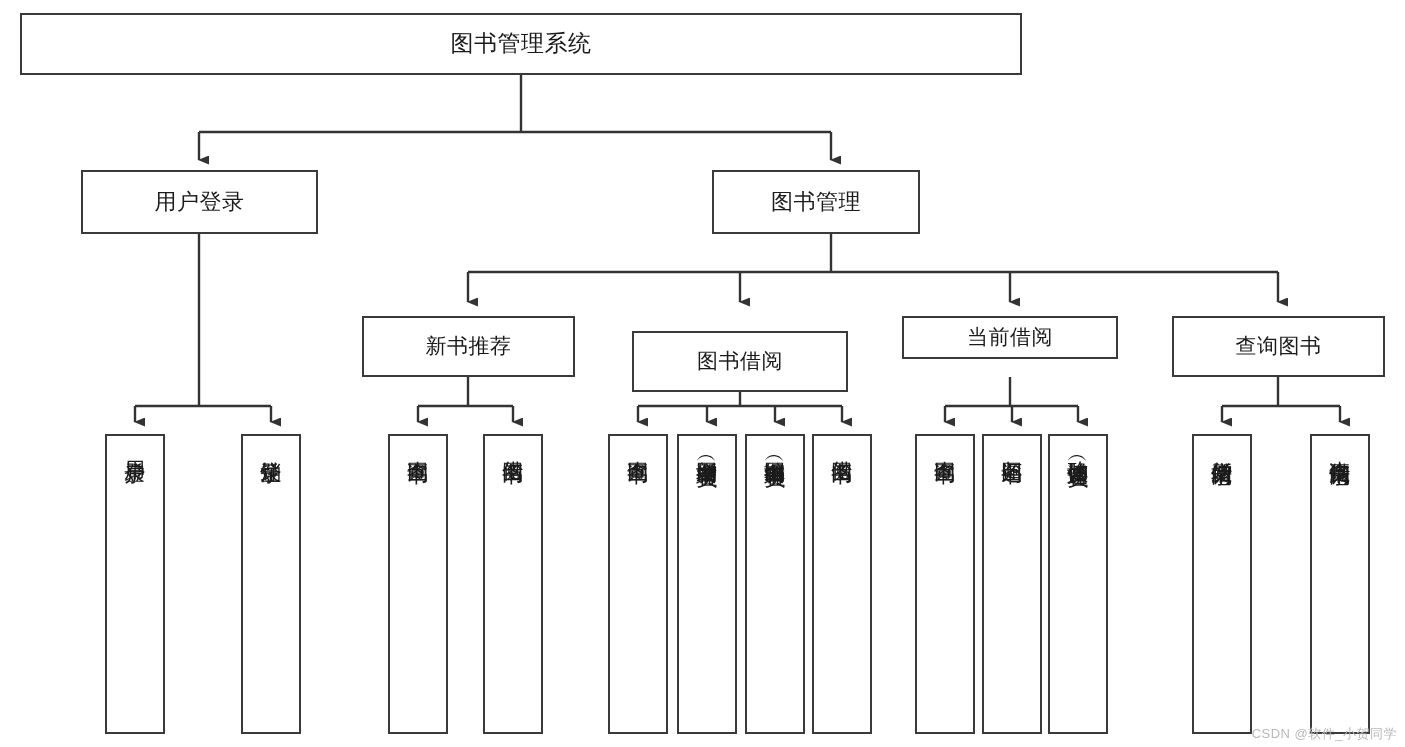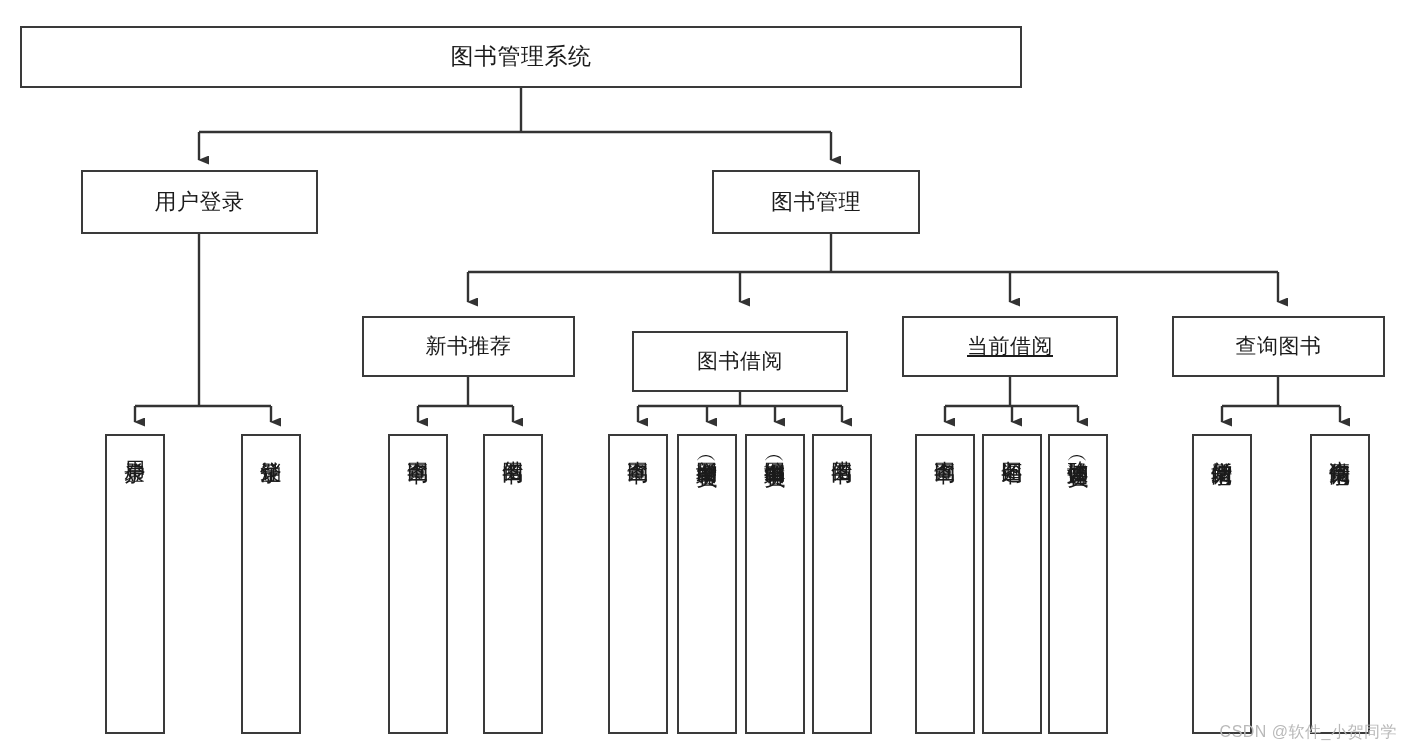--- a/index.html
+++ b/index.html
@@ -55,21 +55,21 @@
     text-orientation: upright;
     font-size: 21px;
     line-height: 1.12;
     letter-spacing: 1px;
     white-space: nowrap;
   }
   #watermark {
     position: absolute;
     right: 8px;
     bottom: 4px;
-    font-size: 16px;
+    font-size: 13px;
     color: #b9b9b9;
     letter-spacing: 0.5px;
     white-space: nowrap;
     z-index: 6;
     pointer-events: none;
   }
 </style>
 </head>
 <body>
 
@@ -118,38 +118,38 @@
       <line x1="1012" y1="406" x2="1012" y2="422" marker-end="url(#arrowhead)"></line>
       <line x1="1078" y1="406" x2="1078" y2="422" marker-end="url(#arrowhead)"></line>
 
       <line x1="1278" y1="377" x2="1278" y2="406"></line>
       <line x1="1222" y1="406" x2="1340" y2="406"></line>
       <line x1="1222" y1="406" x2="1222" y2="422" marker-end="url(#arrowhead)"></line>
       <line x1="1340" y1="406" x2="1340" y2="422" marker-end="url(#arrowhead)"></line>
     </g>
   </svg>
 
-  <div class="node level-0" style="left:20px; top:26px; width:1002px; height:62px;align-items:center;">
+  <div class="node level-0" style="left:20px; top:13px; width:1002px; height:62px;align-items:center;">
     <span class="node-label">图书管理系统</span>
   </div>
 
   <div class="node level-1" style="left:81px; top:170px; width:237px; height:64px;">
     <span class="node-label">用户登录</span>
   </div>
   <div class="node level-1" style="left:712px; top:170px; width:208px; height:64px;">
     <span class="node-label">图书管理</span>
   </div>
 
   <div class="node level-2" style="left:362px; top:316px; width:213px; height:61px;">
     <span class="node-label">新书推荐</span>
   </div>
   <div class="node level-2" style="left:632px; top:331px; width:216px; height:61px;">
     <span class="node-label">图书借阅</span>
   </div>
-  <div class="node level-2" style="left:902px; top:316px; width:216px; height:61px;text-decoration:underline;">
+  <div class="node level-2" style="left:902px; top:316px; width:216px; height:43px;">
     <span class="node-label">当前借阅</span>
   </div>
   <div class="node level-2" style="left:1172px; top:316px; width:213px; height:61px;">
     <span class="node-label">查询图书</span>
   </div>
 
   <div class="node leaf" style="left:105px; top:434px; width:60px; height:300px;">
     <span class="node-label">用户登录</span>
   </div>
   <div class="node leaf" style="left:241px; top:434px; width:60px; height:300px;">

